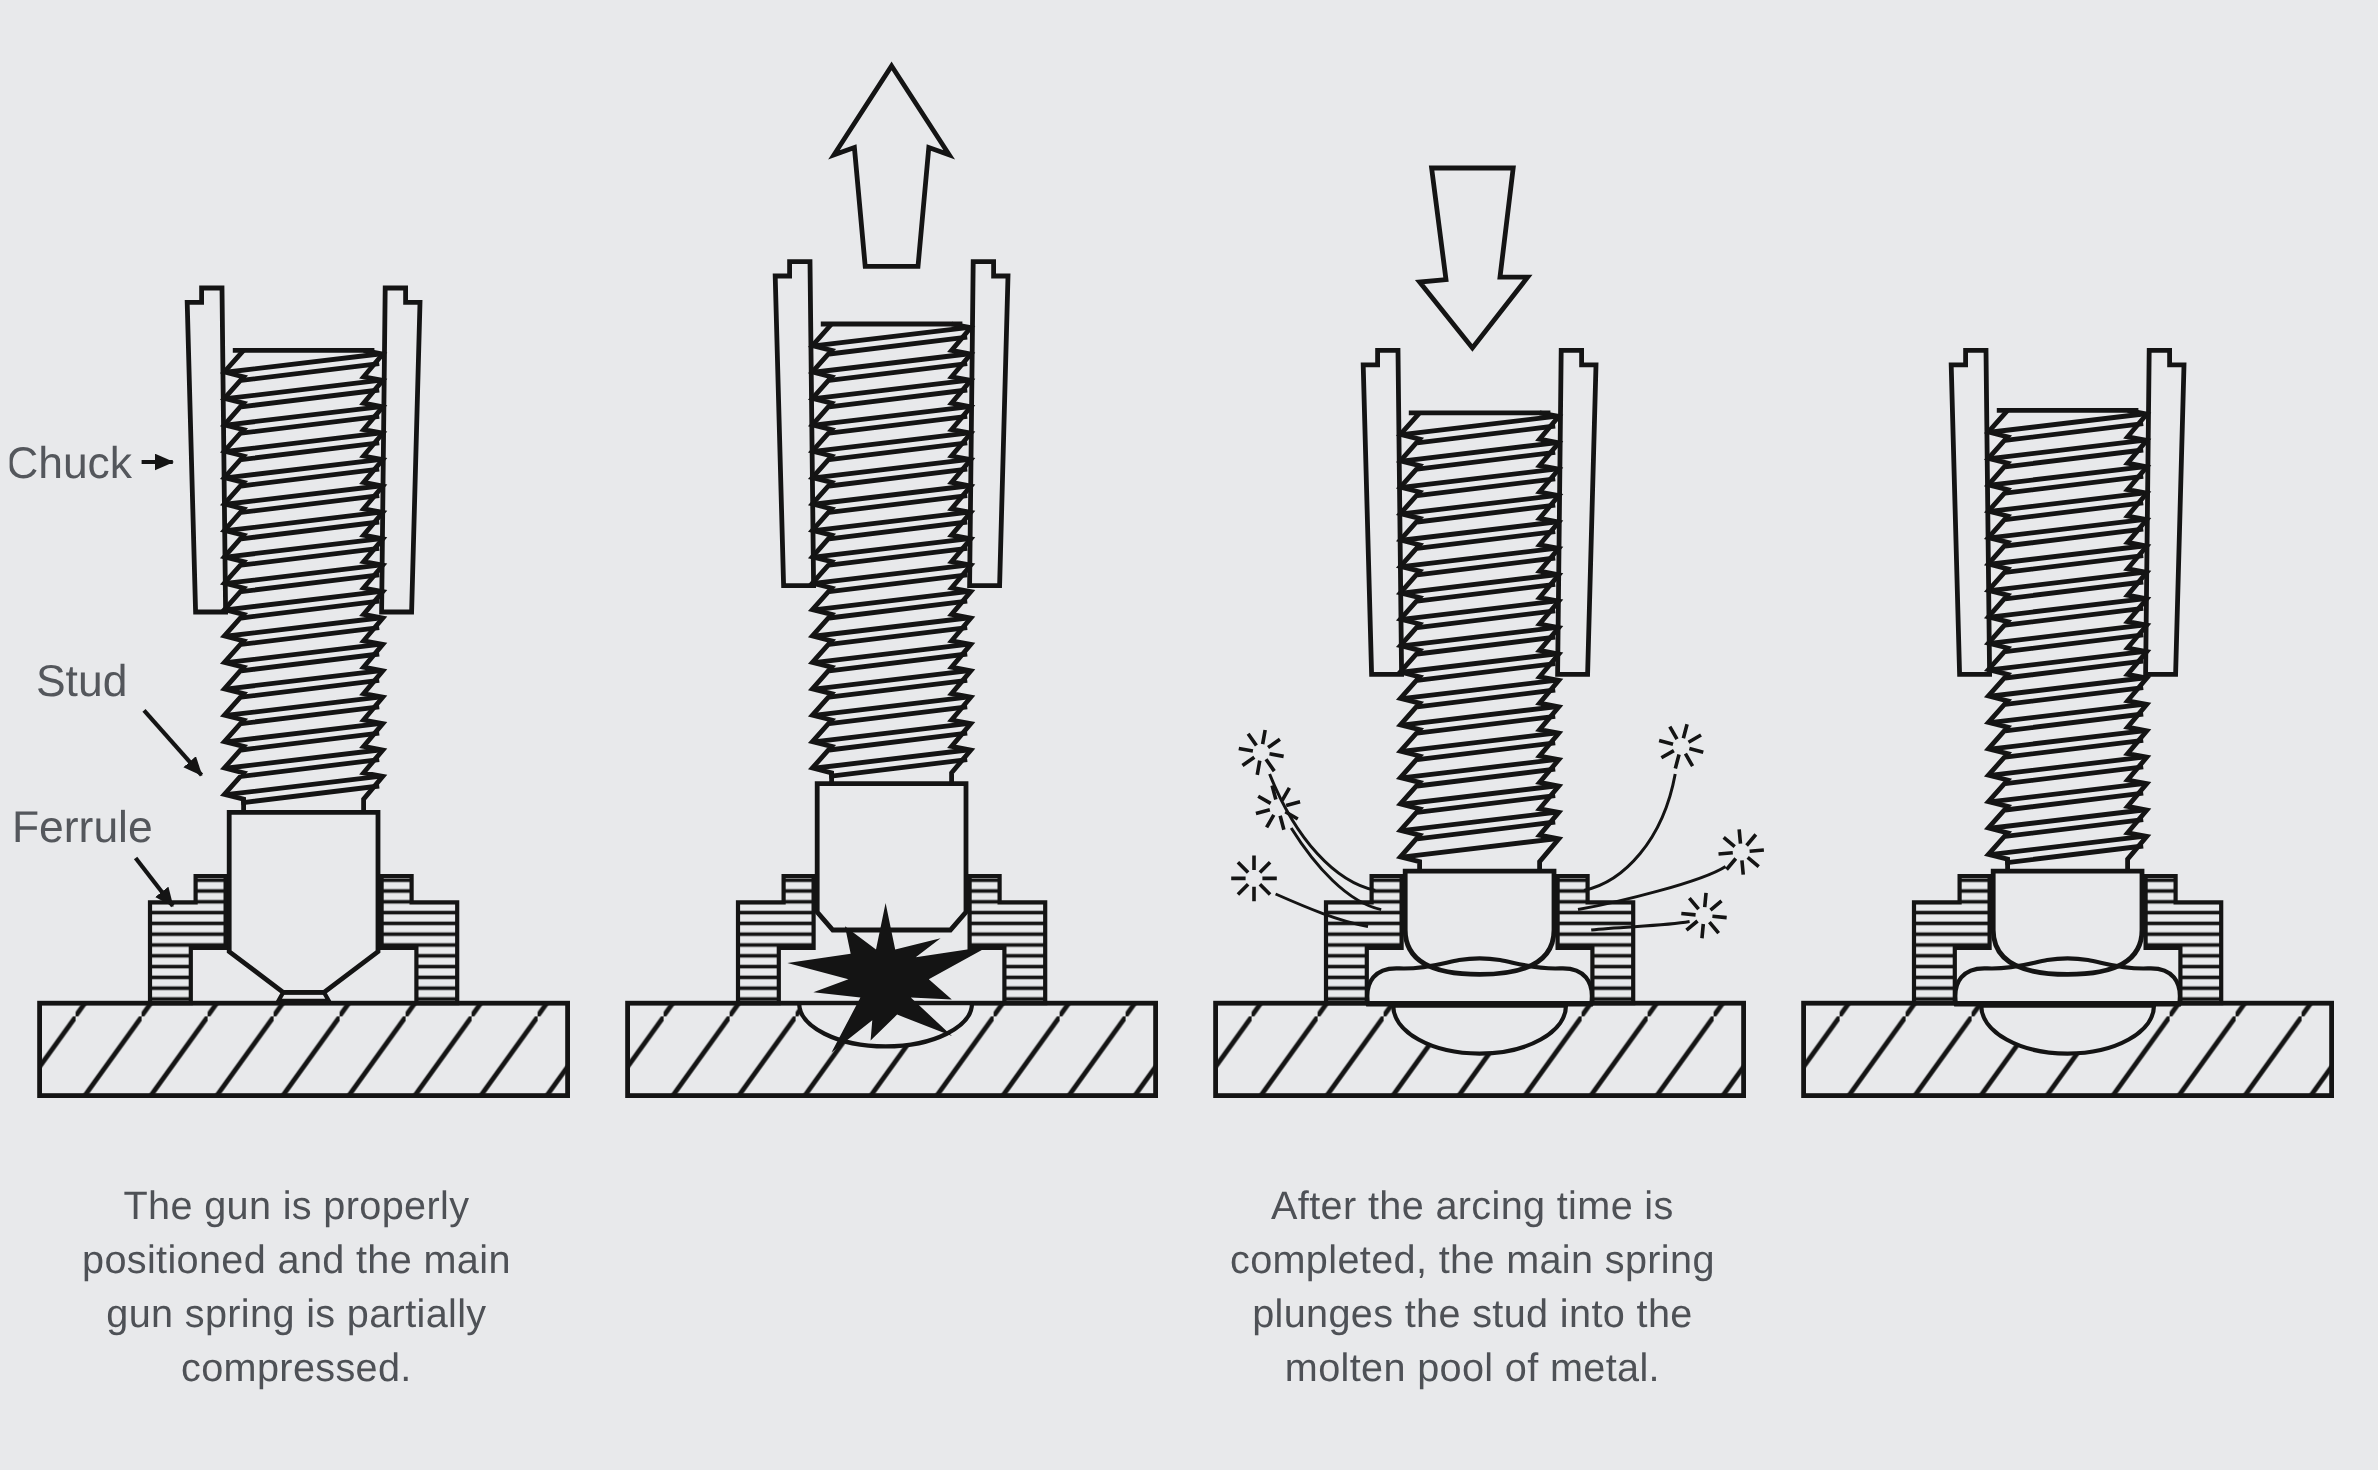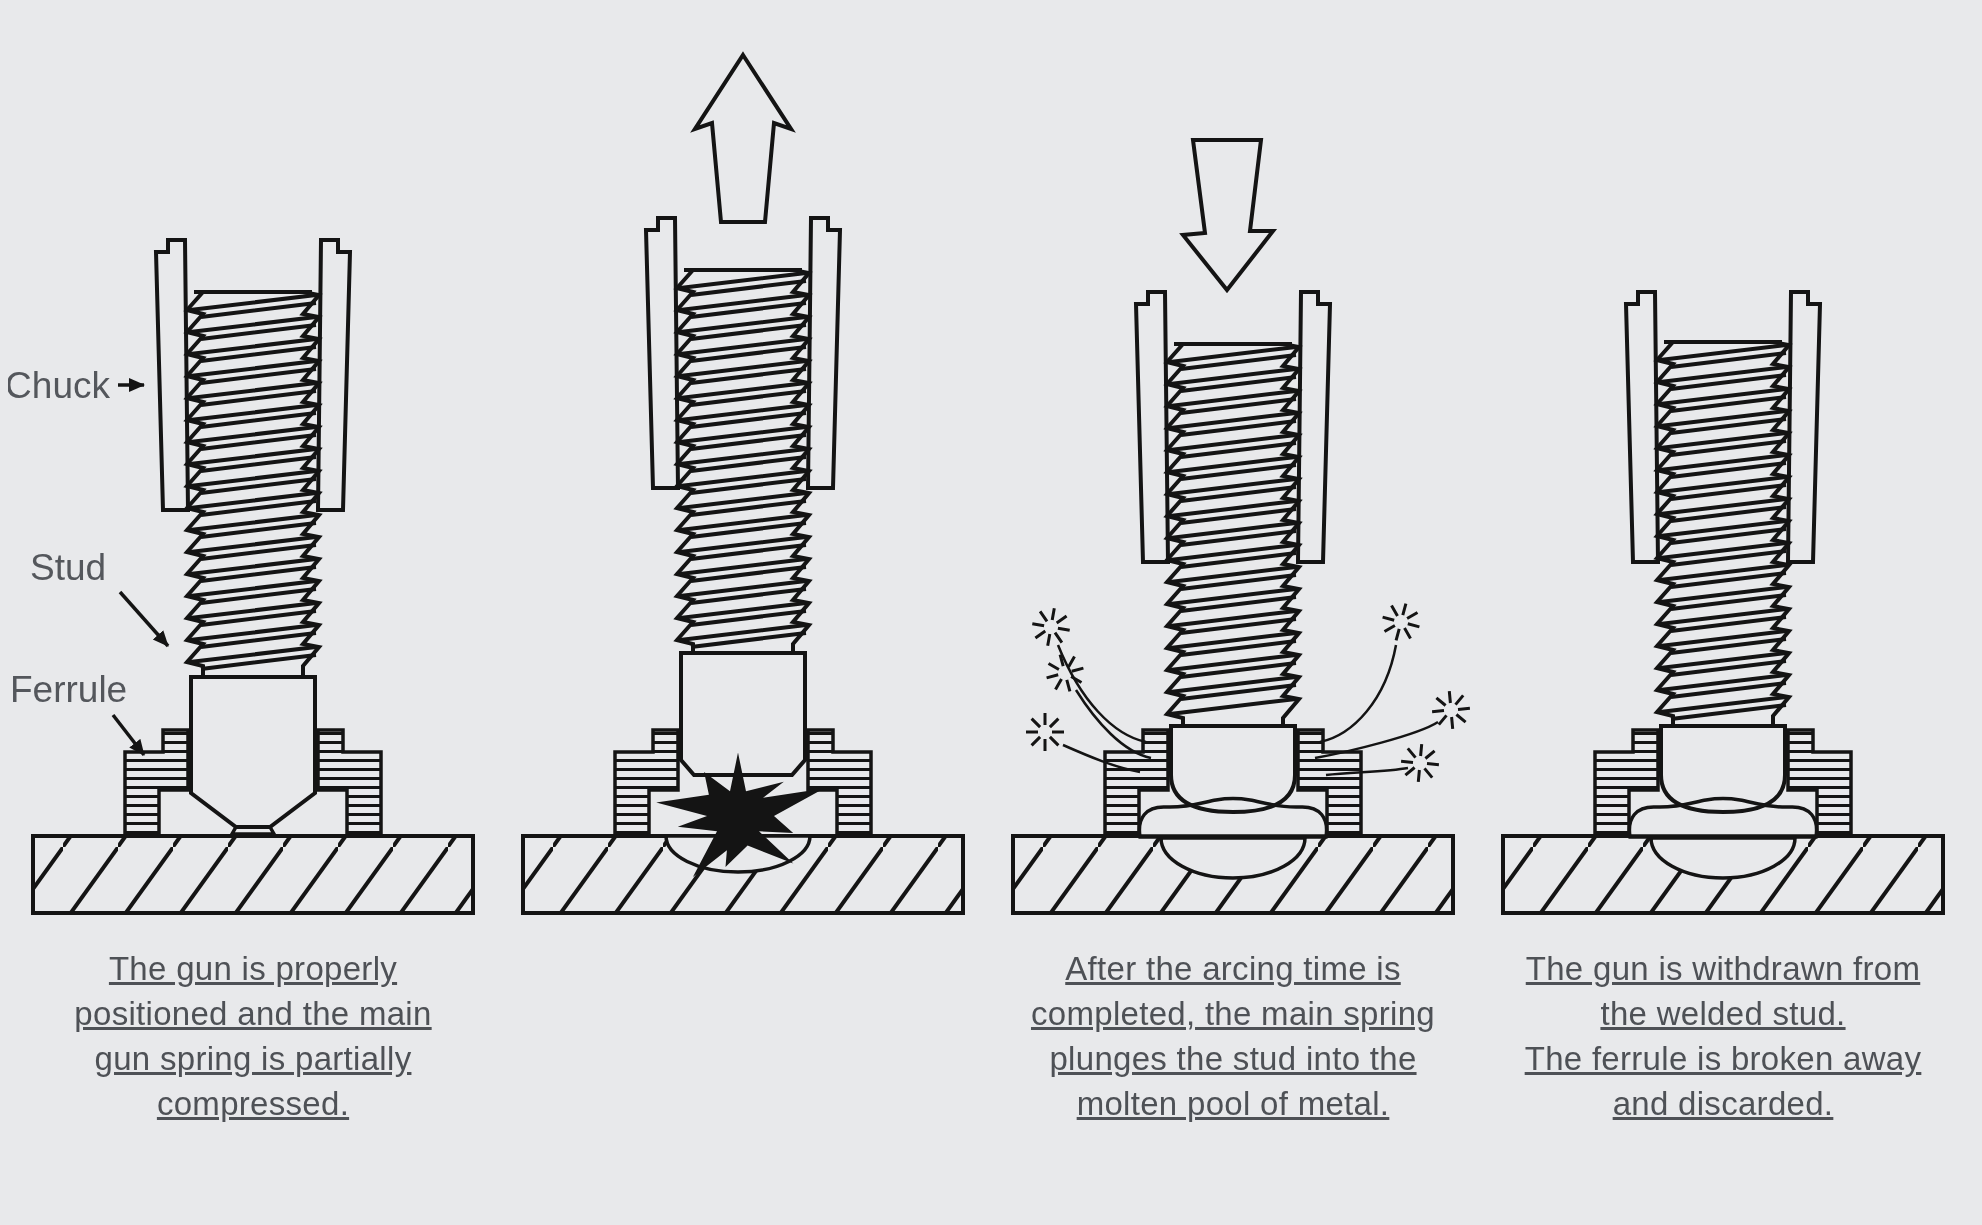--- a/index.html
+++ b/index.html
@@ -2,29 +2,28 @@
 <html><head>
 <meta charset="utf-8">
 <style>
   html,body{margin:0;padding:0;}
   body{
     width:1982px;height:1225px;overflow:hidden;
     background:#e8e9eb;
     font-family:"Liberation Sans", sans-serif;
   }
   .figure{display:flex;flex-direction:row;padding:0 8px;}
-  .panel{width:490px;display:flex;flex-direction:column;align-items:center;}
+  .panel{width:490px;display:flex;flex-direction:column;align-items:flex-start;gap:36px;}
   .panel svg{display:block;width:490px;height:920px;}
   .caption{
     width:478px;
     margin-top:26px;
     font-size:33px;line-height:45px;
     color:#4e5156;text-align:center;white-space:pre-line;
     letter-spacing:.3px;
-    text-decoration:underline;
   }
   .lbl{font-family:"Liberation Sans",sans-serif;font-size:37px;fill:#54575c;}
   .ink{stroke:#141414;fill:none;}
 </style>
 </head>
 <body>
 
 <svg width="0" height="0" style="position:absolute" aria-hidden="true">
   <defs>
     <pattern id="dhatch" patternUnits="userSpaceOnUse" width="55" height="77">
@@ -138,19 +137,15 @@
       <path class="ink" d="M155,562 L148,304 L160,304 L160,292 L177,292 L180,562 Z" fill="#e8e9eb" stroke-width="4"></path>
       <path class="ink" d="M335,562 L342,304 L330,304 L330,292 L313,292 L310,562 Z" fill="#e8e9eb" stroke-width="4"></path>
       <rect x="25" y="836" width="440" height="77" fill="url(#dhatch)" stroke="#141414" stroke-width="4"></rect>
       <path d="M173,838 A72,40 0 0 0 317,838 Z" fill="#e8e9eb" stroke="#141414" stroke-width="3.5"></path>
       <path d="M152,837 C149,818 158,806 178,807 C200,808 216,802 228,800 C240,798 250,798 262,800 C274,802 290,808 312,807 C332,806 341,818 338,837 Z" fill="#e8e9eb" stroke="#141414" stroke-width="3.5"></path>
       <path class="ink" d="M150,836 L340,836" stroke-width="3.5"></path>
       <path class="ink" d="M183,726 H307 V775 C307,802 282,812 245,812 C208,812 183,802 183,775 Z" fill="#e8e9eb" stroke-width="4"></path>
       <path d="M155,730 L180,730 L180,790 L151,790 L151,836 L117,836 L117,752 L155,752 Z" fill="url(#hhatch)" stroke="#141414" stroke-width="3.5"></path>
       <path d="M335,730 L310,730 L310,790 L339,790 L339,836 L373,836 L373,752 L335,752 Z" fill="url(#hhatch)" stroke="#141414" stroke-width="3.5"></path>
     </svg>
-    <div class="caption">The gun is withdrawn from
-the welded stud.
-The ferrule is broken away
-and discarded.</div>
   </div>
 
 </div>
 
 </body></html>

